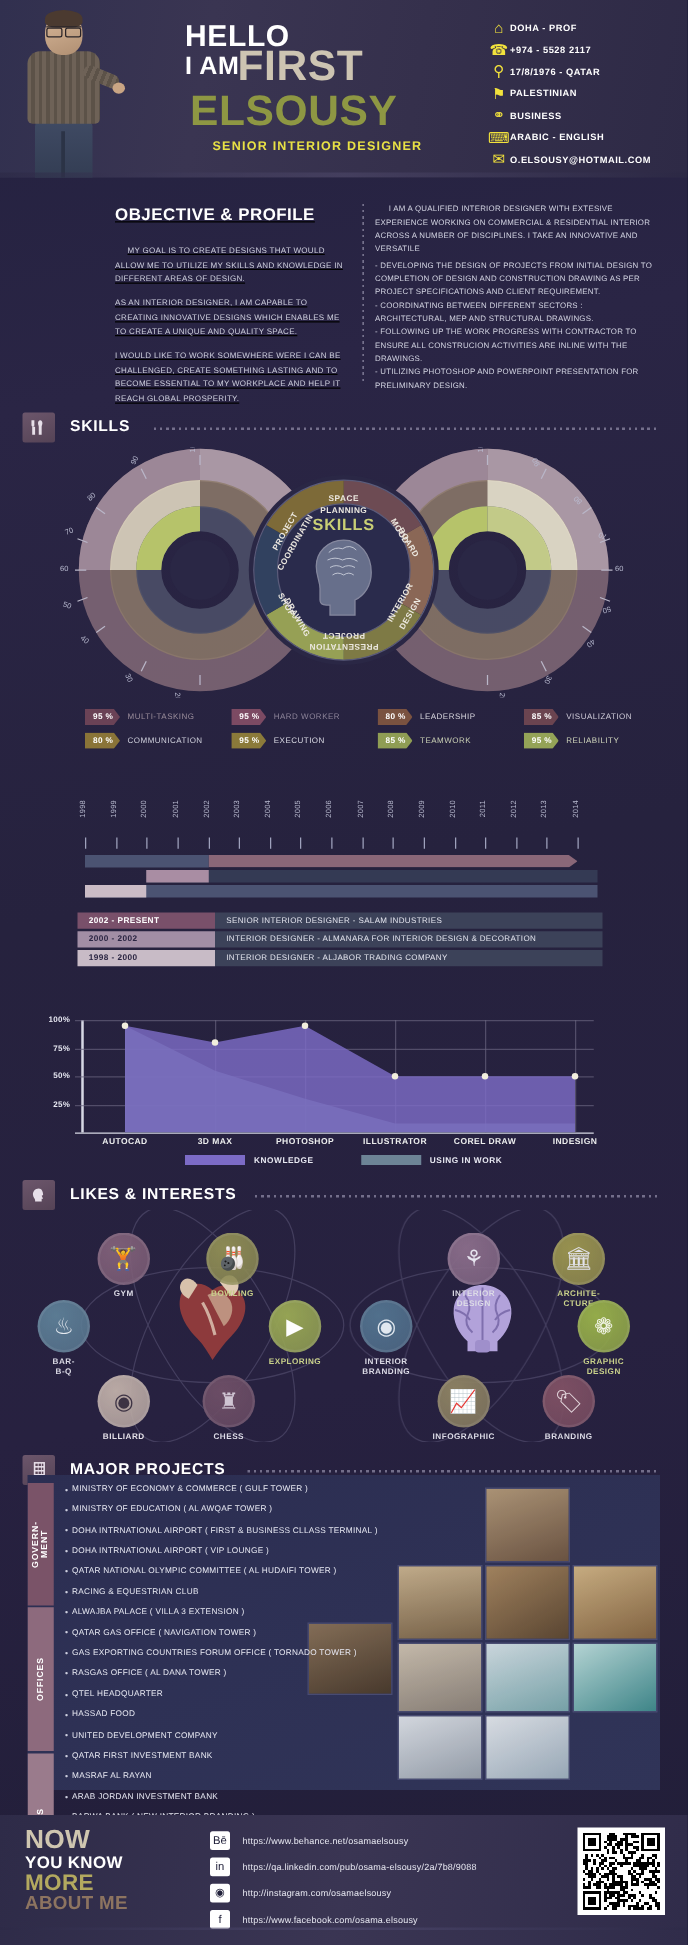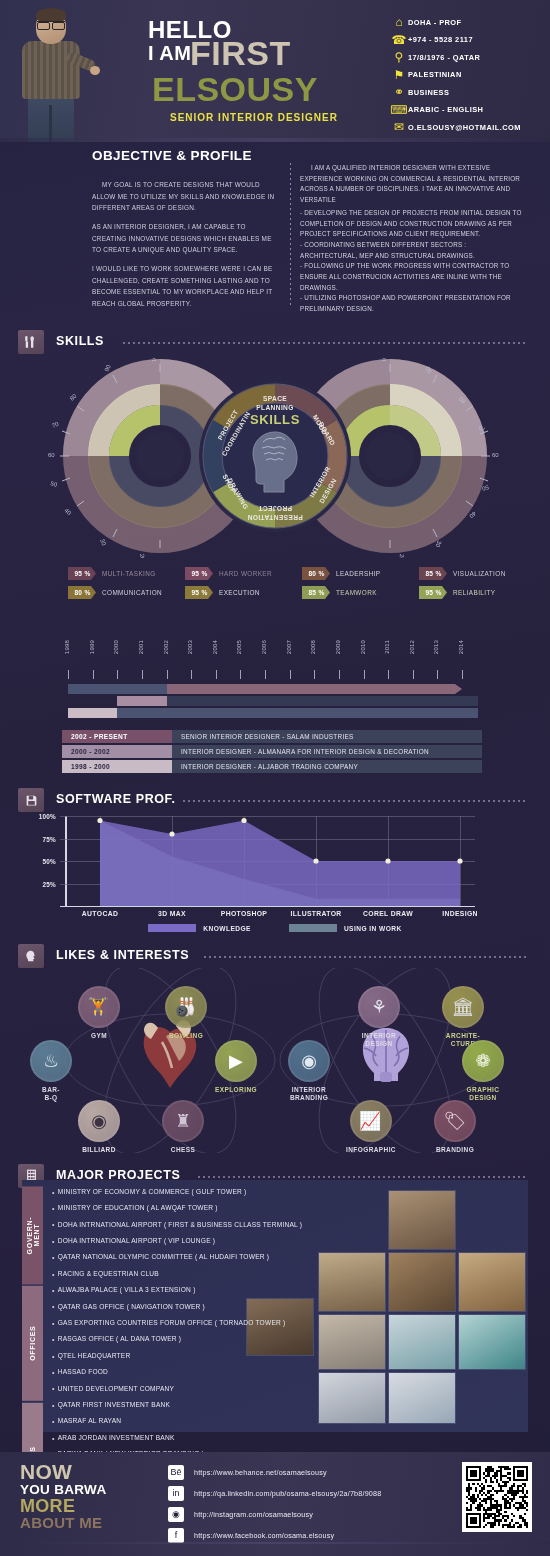--- a/index.html
+++ b/index.html
@@ -49,21 +49,21 @@
   .subtitle { position:absolute; left:170px; top:112px; color:#e8e145; font-size:10px;
     font-weight:bold; letter-spacing:1px; }
 
   .contacts { position:absolute; left:390px; top:14px; width:155px; }
   .crow { display:flex; align-items:center; height:16.5px; margin-bottom:1px; }
   .cico { width:18px; height:14px; flex:0 0 18px; color:#f2e23c; font-size:12px;
     display:flex; align-items:center; justify-content:center; }
   .ctext { color:#ffffff; font-size:7.4px; font-weight:bold; letter-spacing:.45px; }
 
   
-  .objective { position:absolute; left:92px; top:148px; width:185px; }
+  .objective { position:absolute; left:92px; top:164px; width:185px;text-decoration:underline; }
   .obj-title { color:#ffffff; font-size:13.5px; font-weight:bold; letter-spacing:.4px; margin-bottom:16px; }
   .obj-p { color:#cfd0de; font-size:6.4px; line-height:1.82; letter-spacing:.25px; margin-bottom:7px; }
   .obj-p.indent { text-indent:10px; }
   .obj-divider { position:absolute; left:290px; top:163px; width:1px; height:145px;
     background:repeating-linear-gradient(180deg,#8f8ba5 0 2px,transparent 2px 5px); }
   .profile { position:absolute; left:300px; top:163px; width:222px; }
   .prof-p { color:#d3d4e2; font-size:6.3px; line-height:1.7; letter-spacing:.2px; }
   .prof-p.first { text-indent:11px; margin-bottom:2px; }
 
   
@@ -455,31 +455,20 @@
           <div class="lyears" style="background: rgb(162, 142, 165); color: rgb(42, 37, 66);">2000 - 2002</div>
           <div class="ldesc">INTERIOR DESIGNER - ALMANARA FOR INTERIOR DESIGN &amp; DECORATION</div>
         </div>
         <div class="lrow">
           <div class="lyears" style="background: rgb(200, 187, 198); color: rgb(42, 37, 66);">1998 - 2000</div>
           <div class="ldesc">INTERIOR DESIGNER - ALJABOR TRADING COMPANY</div>
         </div>
       </div>
   </div>
 
-  <div class="sect" style="top:788px">
-    <div class="sect-ico">
-      <svg width="13" height="13" viewBox="0 0 24 24" fill="#e7dfe9">
-        <path d="M3 3h15l3 3v15H3V3z"></path>
-          <rect x="7" y="4" width="8" height="6" fill="#5a4657"></rect>
-        <rect x="6" y="13" width="12" height="7" fill="#5a4657"></rect>
-      </svg>
-    </div>
-    <div class="sect-txt">SOFTWARE PROF.</div>
-    <div class="sect-dots" style="left:165px;right:4px"></div>
-  </div>
 
   <div class="sw-wrap">
     <div class="sw-chart" id="sw-chart">
       <div class="sw-axis-y"></div>
       <div class="sw-axis-x"></div>
     <div class="sw-grid" style="top: 0px;"></div>
         <div class="sw-ylbl" style="top: 0px;">100%</div>
         <div class="sw-grid" style="top: 22.5px;"></div>
         <div class="sw-ylbl" style="top: 22.5px;">75%</div>
         <div class="sw-grid" style="top: 45px;"></div>
@@ -736,21 +725,21 @@
         <div class="pitem">
           <span class="pbullet">•</span>
           <span>ALAHLI BANK ( CHAIRMAN OFFICE )</span>
         </div>
       </div>
   </div>
 
   <div class="footer">
     <div class="fnow">
       <div class="fl1">NOW</div>
-      <div class="fl2">YOU BARWA</div>
+      <div class="fl2">YOU KNOW</div>
       <div class="fl3">MORE</div>
       <div class="fl4">ABOUT ME</div>
     </div>
     <div class="flinks" id="flinks">
         <div class="frow">
           <div class="fico">Bē</div>
           <div class="furl">https://www.behance.net/osamaelsousy</div>
         </div>
         <div class="frow">
           <div class="fico">in</div>

